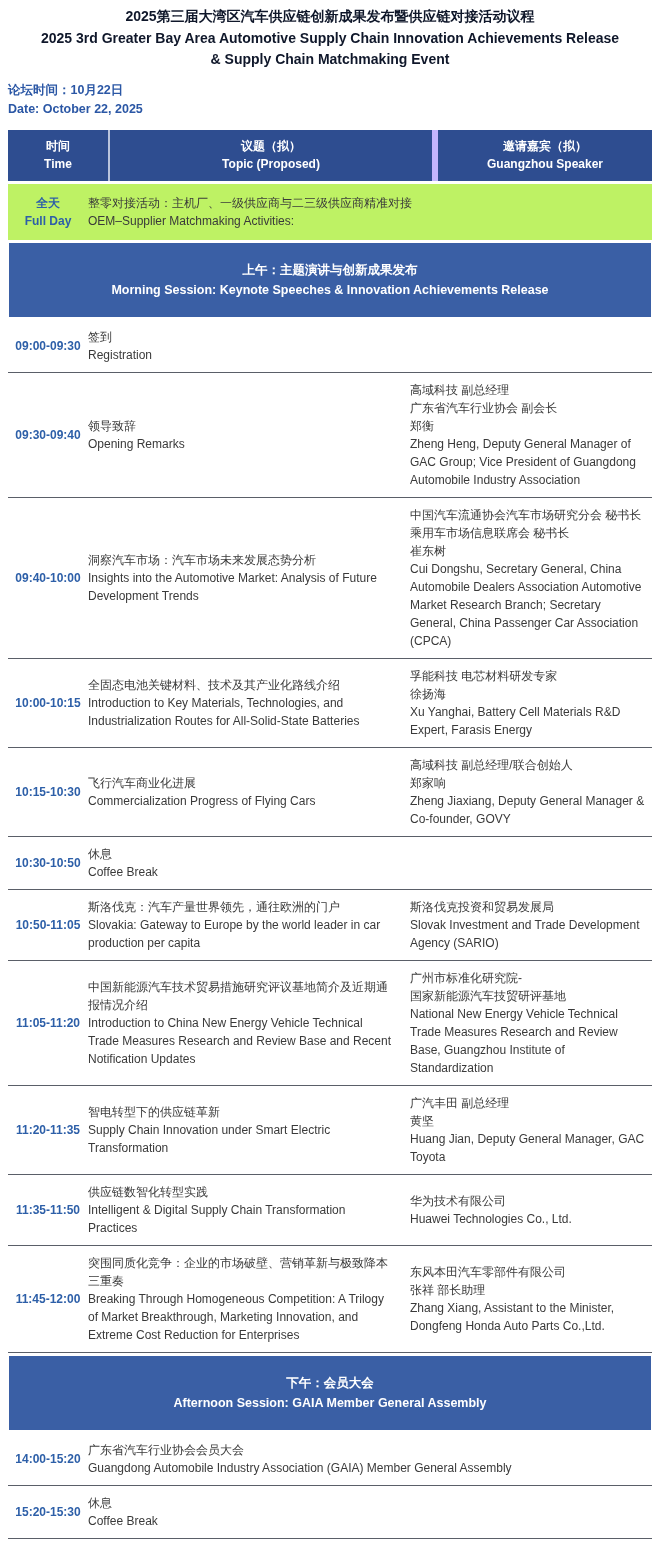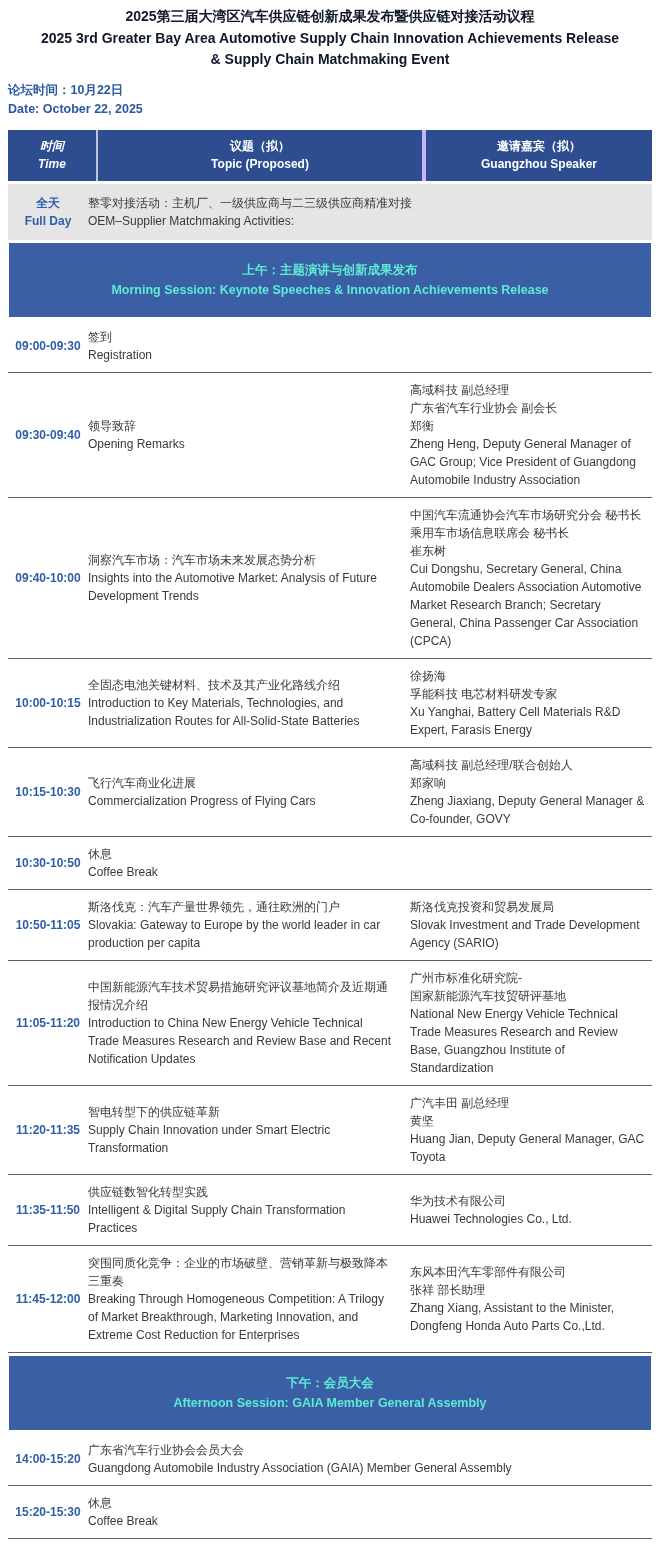--- a/index.html
+++ b/index.html
@@ -5,31 +5,31 @@
   html,body{margin:0;padding:0;background:#ffffff;}
   body{width:660px;font-family:"Liberation Sans","DejaVu Sans",sans-serif;color:#3a3a3a;}
   .page{padding:6px 8px 12px;}
   .title{color:#0f172a;font-weight:bold;text-align:center;font-size:14px;line-height:1.45;}
   .title.en{max-width:588px;margin:2px auto 0;}
   .date{color:#2b57a5;font-weight:bold;text-align:left;font-size:12.5px;line-height:1.55;}
   .date.zh{margin-top:12px;}
   .agenda{margin-top:10px;}
   .head-row{display:flex;background:#2e4d90;color:#ffffff;font-weight:bold;text-align:center;font-size:12px;line-height:1.55;}
   .h-cell{display:flex;flex-direction:column;justify-content:center;padding:7px 2px;box-sizing:border-box;}
-  .h-time{width:88px;flex:none;font-style:italic;}
-  .h-topic{width:330px;flex:none;border-left:2px solid #b9c4dd;border-right:4px solid #c4b5fd;}
+  .h-time{width:100px;flex:none;}
+  .h-topic{width:330px;flex:none;border-left:2px solid #b9c4dd;border-right:6px solid #c4b5fd;}
   .h-speaker{flex:1;}
   .item-row{display:flex;border-bottom:1px solid #5a5f68;padding:8px 0;font-size:12px;line-height:1.5;}
-  .item-row.fullday{background:#e5e5e5;border-bottom:none;margin:3px 0;padding:10px 0;}
+  .item-row.fullday{background:#bef264;border-bottom:none;margin:3px 0;padding:10px 0;}
   .cell-time{width:80px;flex:none;display:flex;flex-direction:column;justify-content:center;align-items:center;color:#2d5fa8;font-weight:bold;text-align:center;font-size:12px;}
   .cell-topic{width:322px;flex:none;padding-right:14px;box-sizing:border-box;display:flex;flex-direction:column;justify-content:center;}
   .cell-topic.wide{flex:1;width:auto;}
   .cell-speaker{flex:1;display:flex;flex-direction:column;justify-content:center;padding-right:4px;}
   .topic-line,.speaker-line{margin:0;}
-  .section-row{background:#3a5fa5;color:#5eead4;text-align:center;font-weight:bold;font-size:12.5px;line-height:1.6;padding:17px 4px;margin:3px 1px;}
+  .section-row{background:#3a5fa5;color:#ffffff;text-align:center;font-weight:bold;font-size:12.5px;line-height:1.6;padding:17px 4px;margin:3px 1px;}
   .sec-line{margin:0;}
 </style>
 </head>
 <body>
 
 <div class="page">
   <div class="title zh">2025第三届大湾区汽车供应链创新成果发布暨供应链对接活动议程</div>
   <div class="title en">2025 3rd Greater Bay Area Automotive Supply Chain Innovation Achievements Release &amp; Supply Chain Matchmaking Event</div>
   <div class="date zh">论坛时间：10月22日</div>
   <div class="date en">Date: October 22, 2025</div>
@@ -97,22 +97,22 @@
             <div class="speaker-line">Cui Dongshu, Secretary General, China Automobile Dealers Association Automotive Market Research Branch;  Secretary General, China Passenger Car Association (CPCA)</div>
           </div>
         </div>
         <div class="item-row">
           <div class="cell-time">10:00-10:15</div>
           <div class="cell-topic">
             <div class="topic-line">全固态电池关键材料、技术及其产业化路线介绍</div>
             <div class="topic-line">Introduction to Key Materials, Technologies, and Industrialization Routes for All-Solid-State Batteries</div>
           </div>
           <div class="cell-speaker">
+            <div class="speaker-line">孚能科技 电芯材料研发专家</div>
             <div class="speaker-line">徐扬海</div>
-            <div class="speaker-line">孚能科技 电芯材料研发专家</div>
             <div class="speaker-line">Xu Yanghai, Battery Cell Materials R&amp;D Expert, Farasis Energy</div>
           </div>
         </div>
         <div class="item-row">
           <div class="cell-time">10:15-10:30</div>
           <div class="cell-topic">
             <div class="topic-line">飞行汽车商业化进展</div>
             <div class="topic-line">Commercialization Progress of Flying Cars</div>
           </div>
           <div class="cell-speaker">

